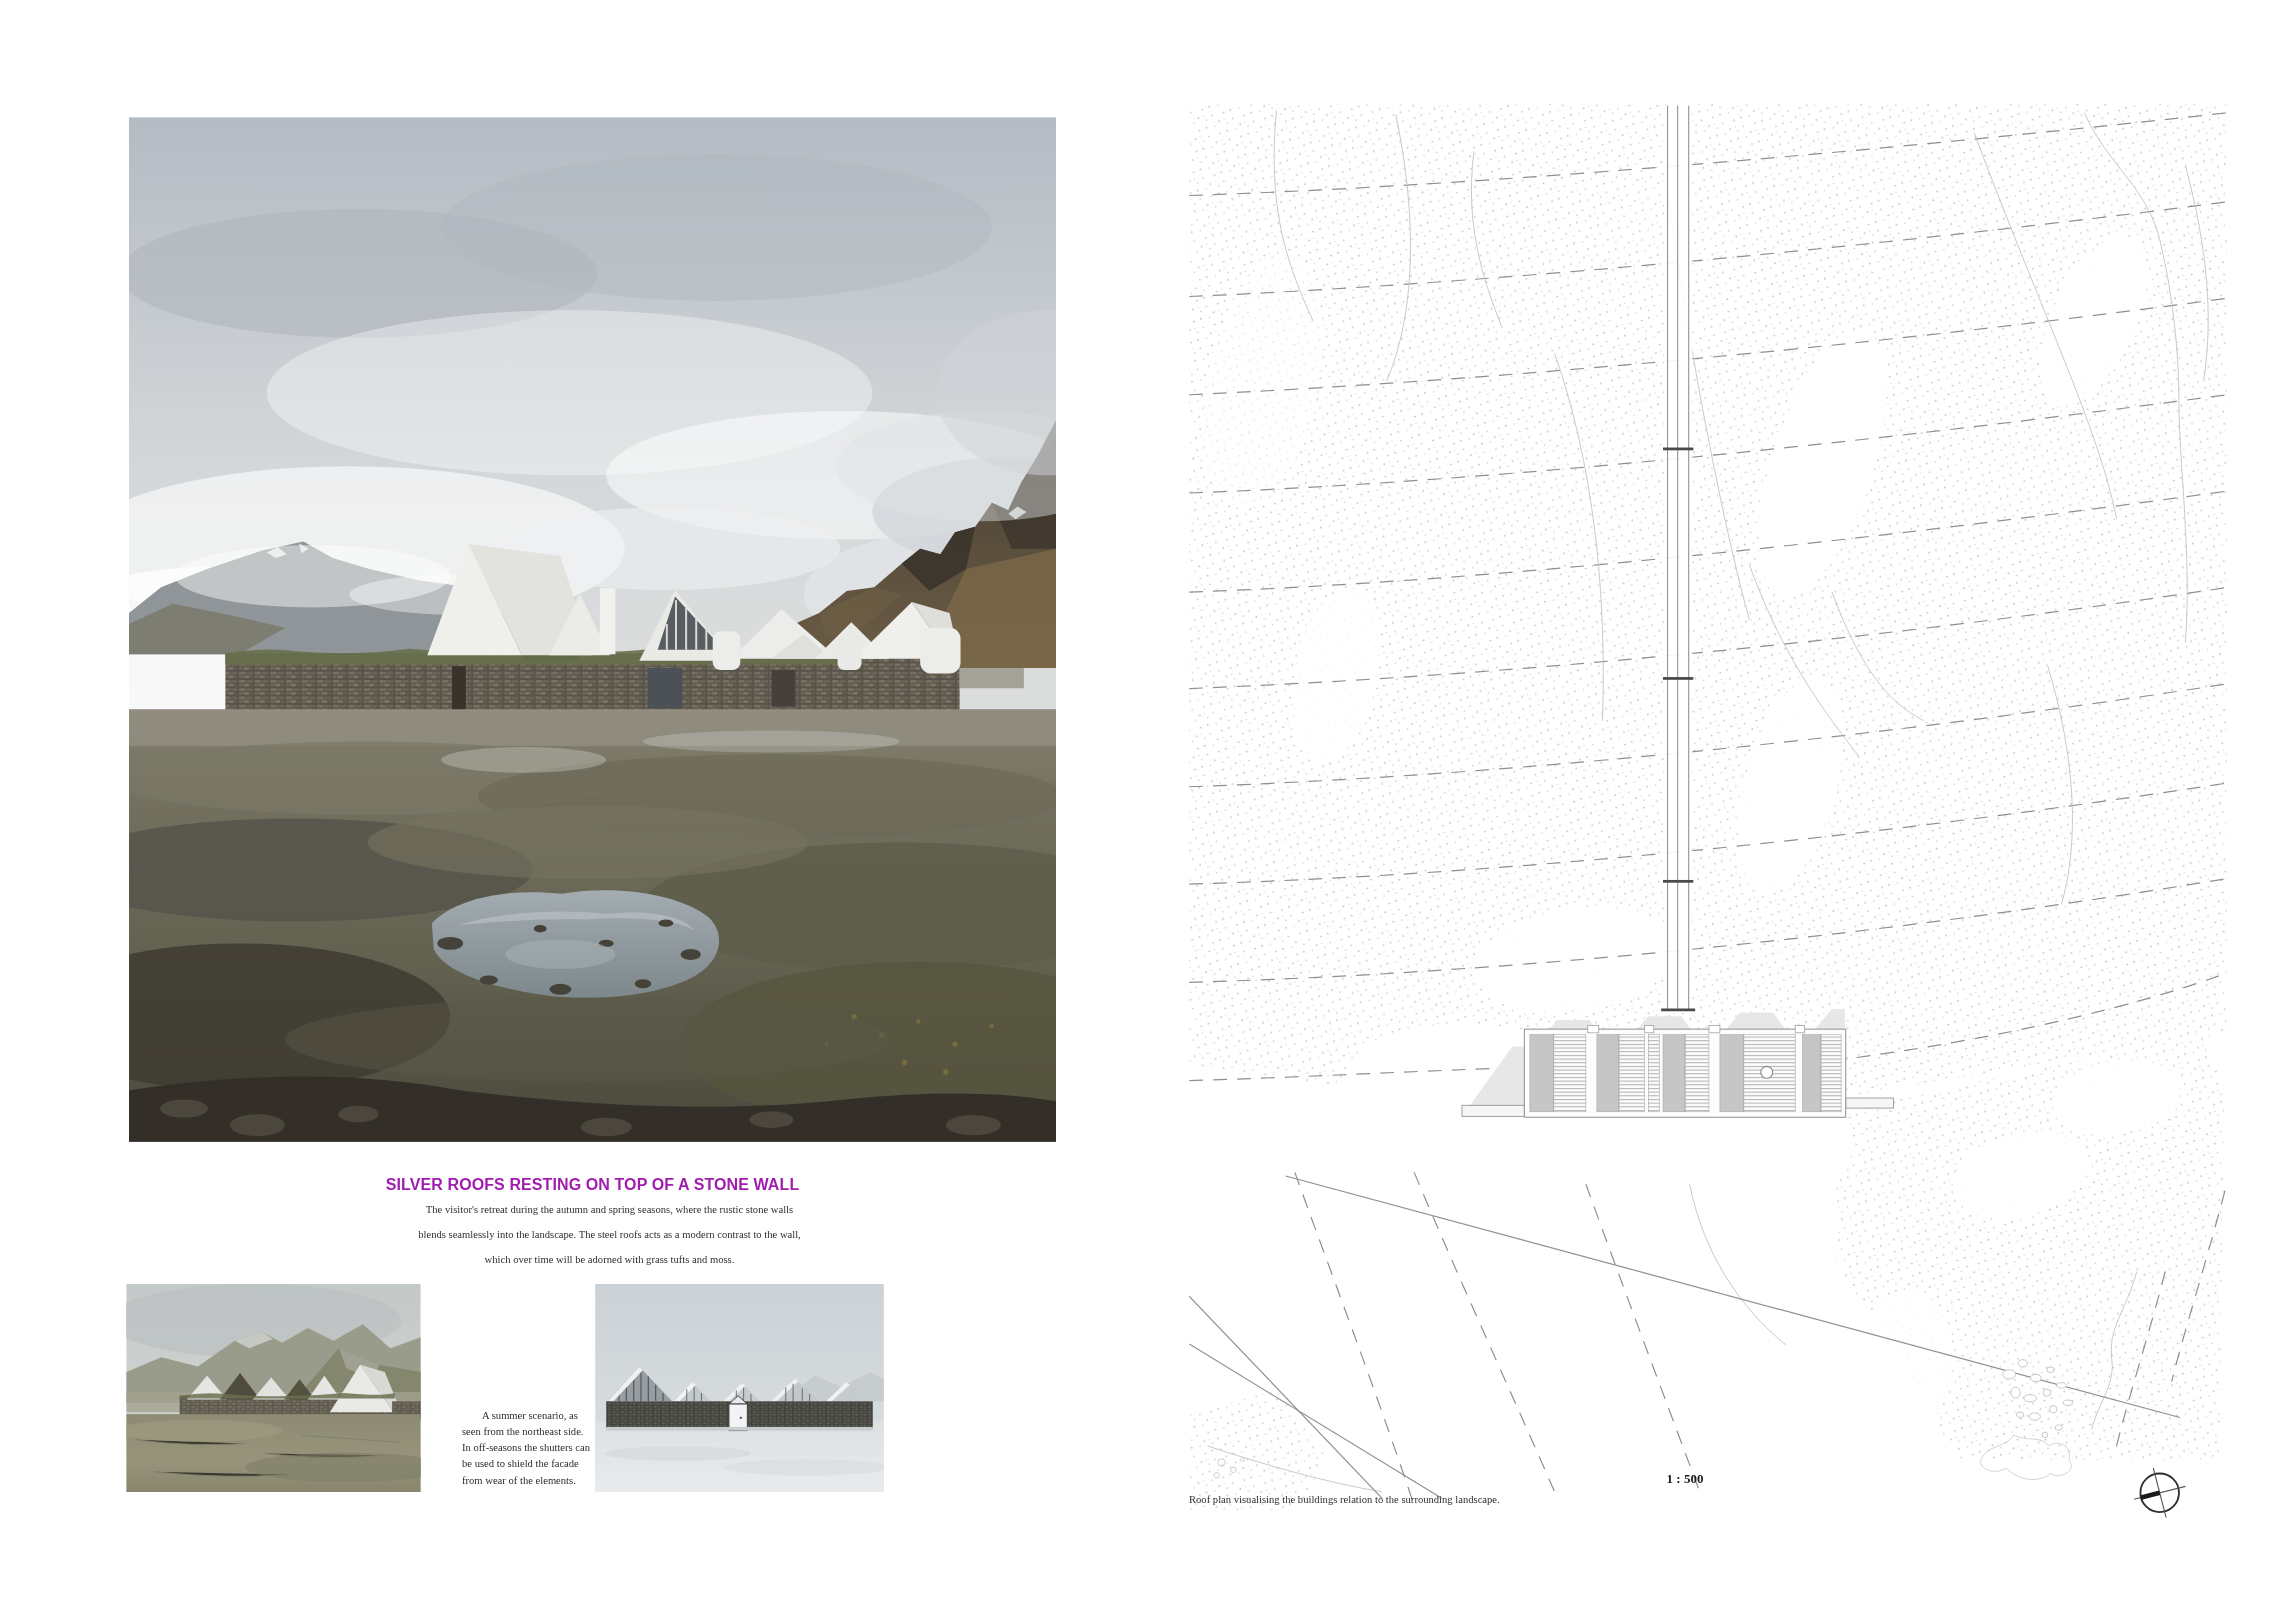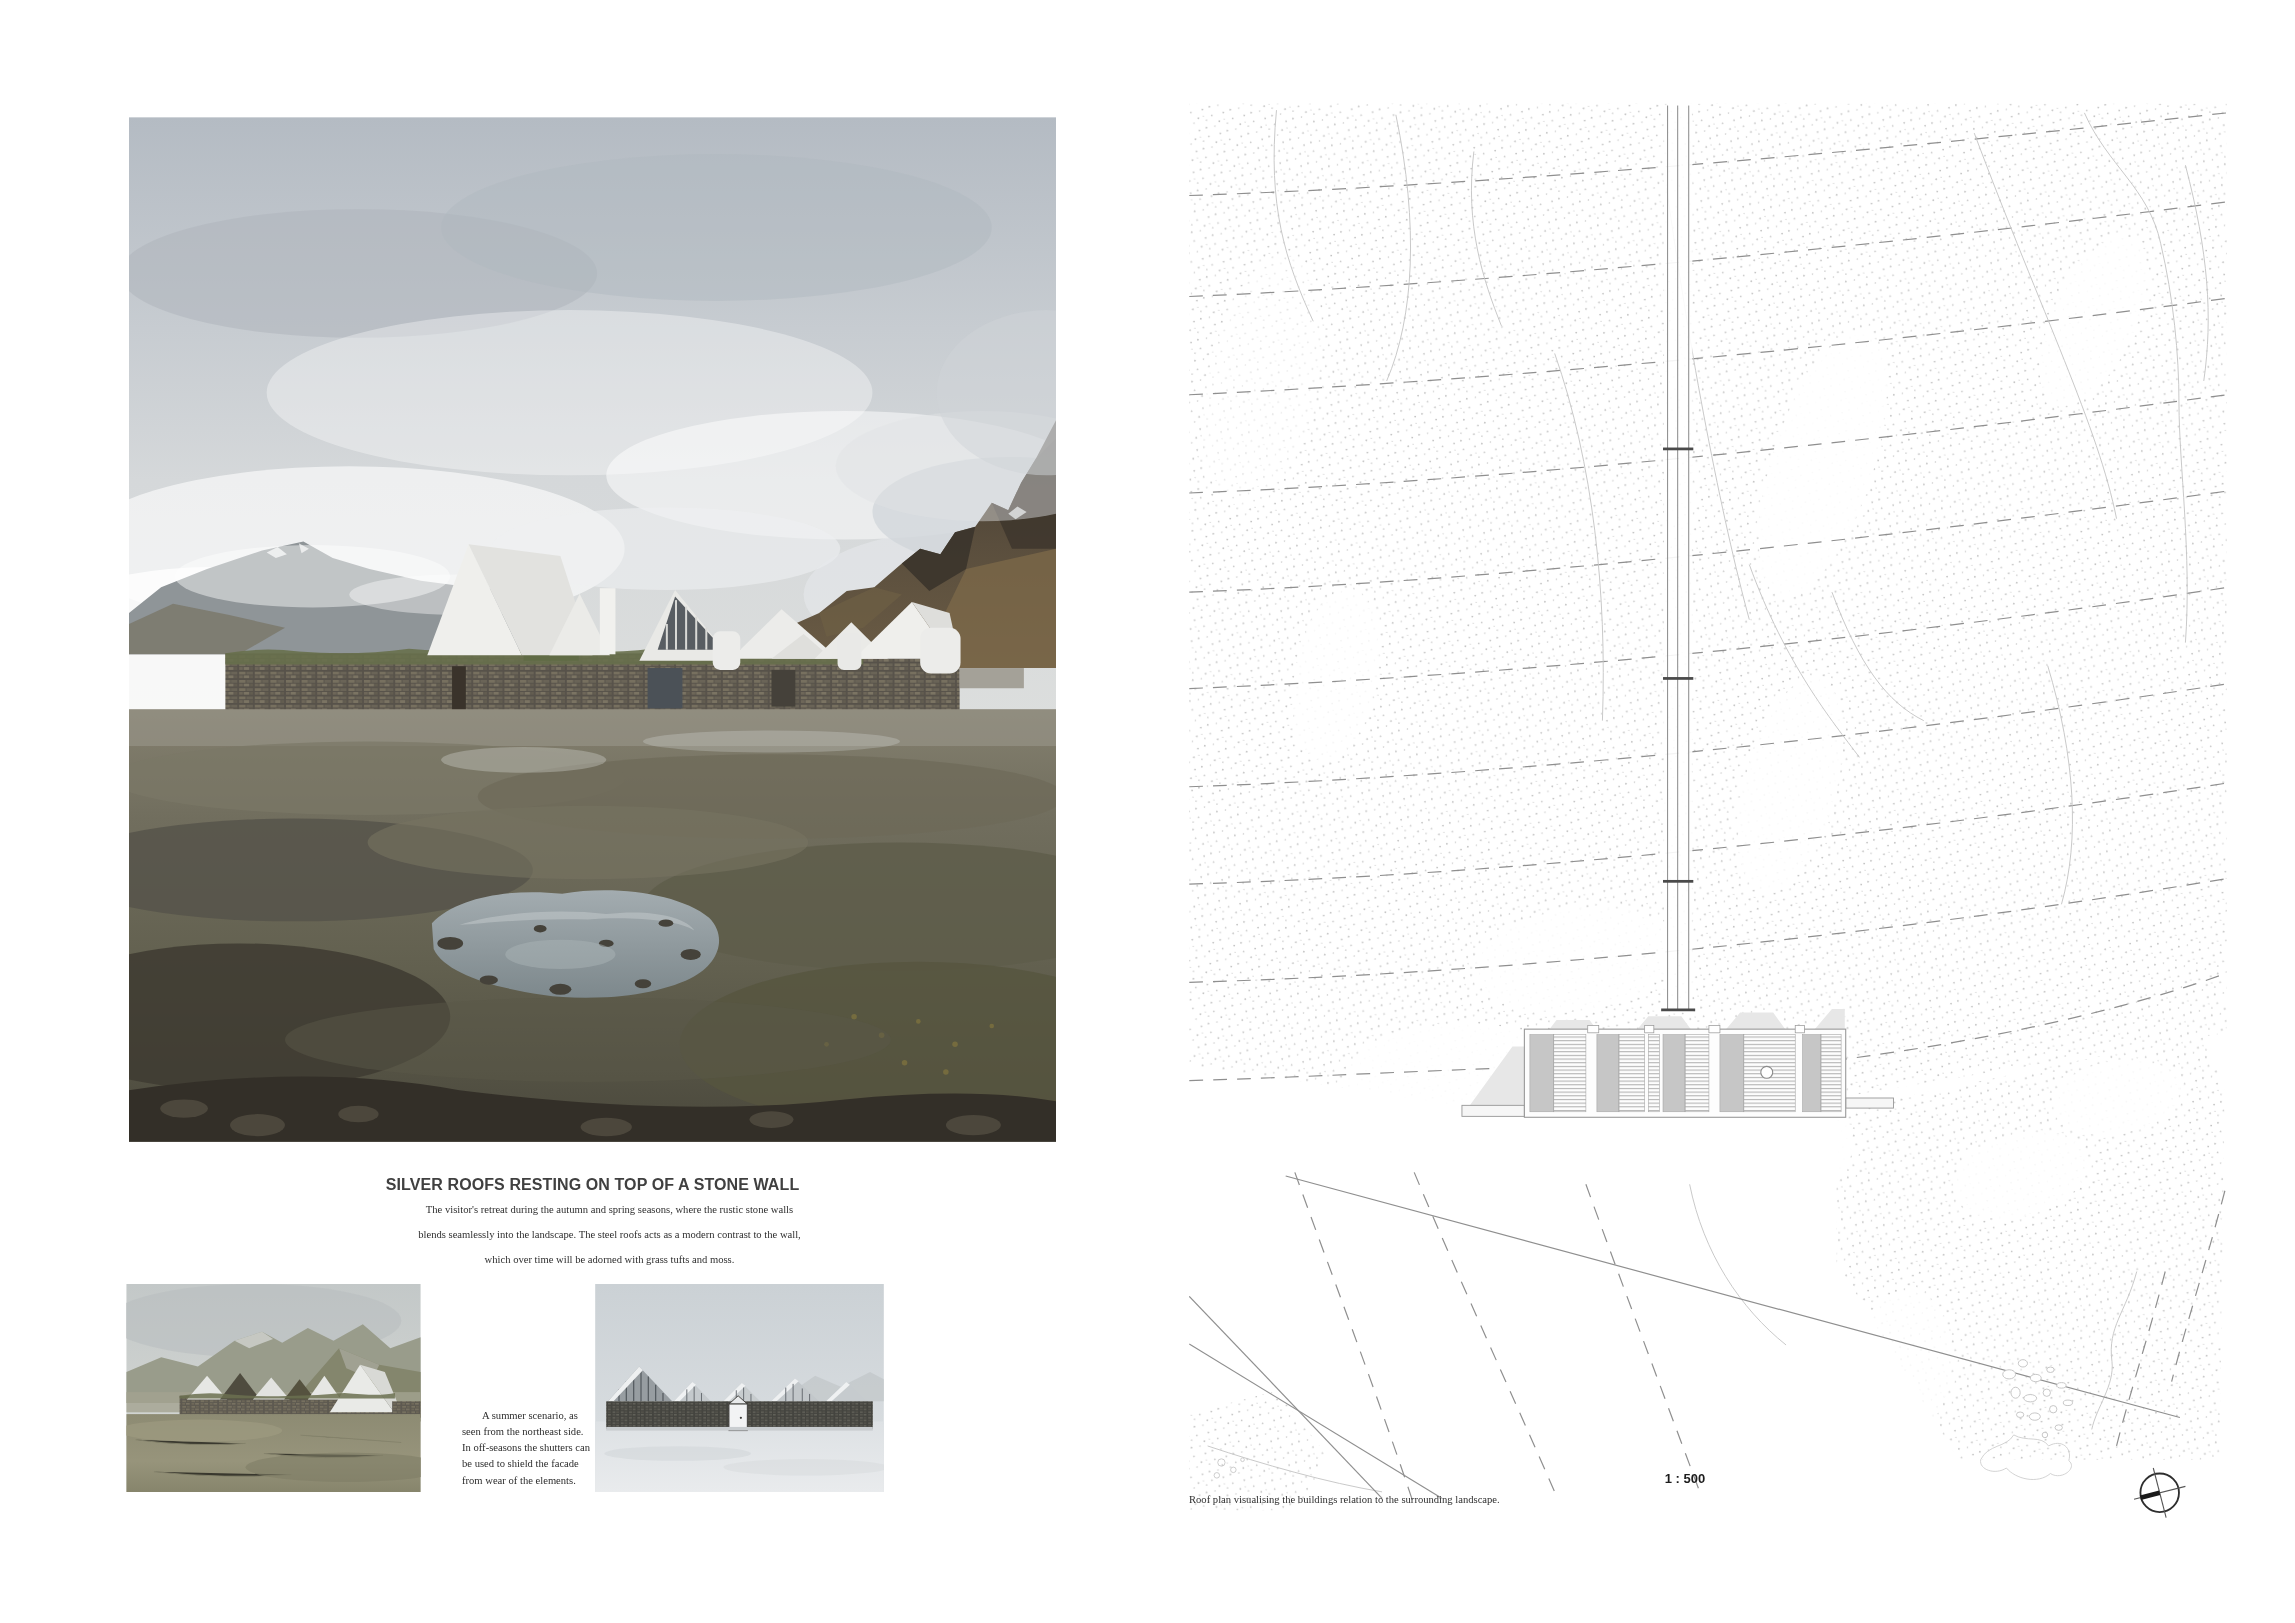--- a/index.html
+++ b/index.html
@@ -2,29 +2,29 @@
 <html style="font-size:14.7px"><head>
 <meta charset="utf-8">
 <style>
   html,body{margin:0;padding:0;background:#ffffff;}
   .board{position:relative;width:2296px;height:1624px;background:#ffffff;overflow:hidden;
          font-family:"Liberation Sans",sans-serif;}
   .abs{position:absolute;}
   figure{margin:0;padding:0;}
   .main-title{left:129px;top:1165px;width:927px;text-align:center;
       font-family:"Liberation Sans",sans-serif;font-weight:700;font-size:16px;
-      letter-spacing:0.1px;color:#404040;}
+      letter-spacing:0.1px;color:#a21caf;}
   .main-body{left:146px;top:1197px;width:927px;text-align:center;
       font-family:"Liberation Serif",serif;font-size:10.6px;line-height:25px;color:#2e2e2e;}
   .thumb-caption{font-family:"Liberation Serif",serif;font-size:10.6px;line-height:16.3px;
       color:#2c2c2c;text-indent:20px;text-align:left;}
   .cap-summer{left:462px;top:1397px;width:129px;}
   .cap-winter{left:905px;top:1377px;width:134px;}
   .plan-scale{left:1189px;top:1471px;width:992px;text-align:center;
-      font-family:Liberation Sans, sans-serif;font-weight:700;font-size:13px;color:#1c1c1c;}
+      font-family:Liberation Serif, serif;font-weight:700;font-size:13px;color:#1c1c1c;}
   .plan-caption{left:1189px;top:1494px;width:992px;
       font-family:"Liberation Serif",serif;font-size:10.6px;color:#2e2e2e;}
   svg{display:block;}
 </style>
 </head>
 <body>
 
 <div class="board">
 
   <figure class="abs" style="left:129px;top:117px;width:927px;height:1025px;">

